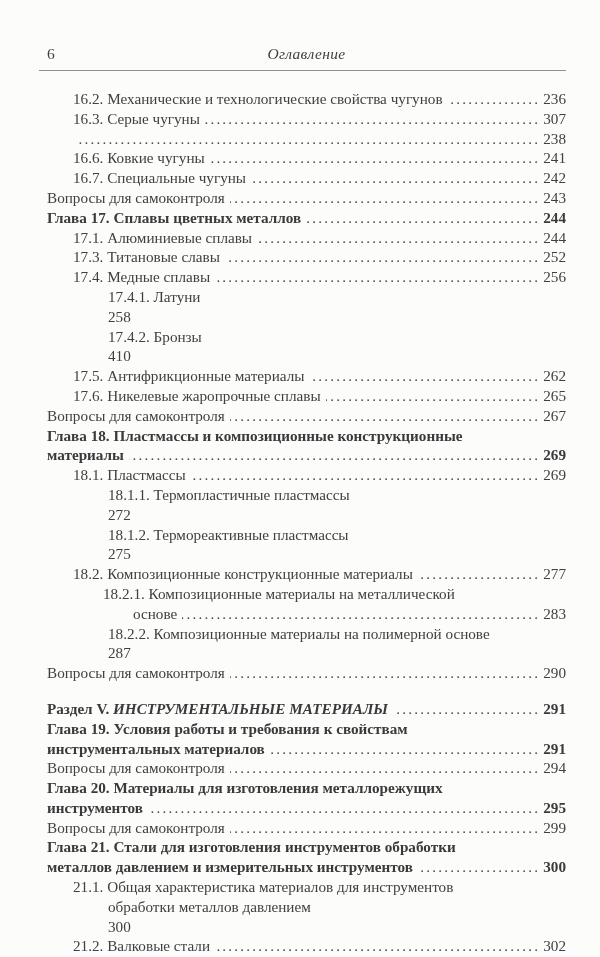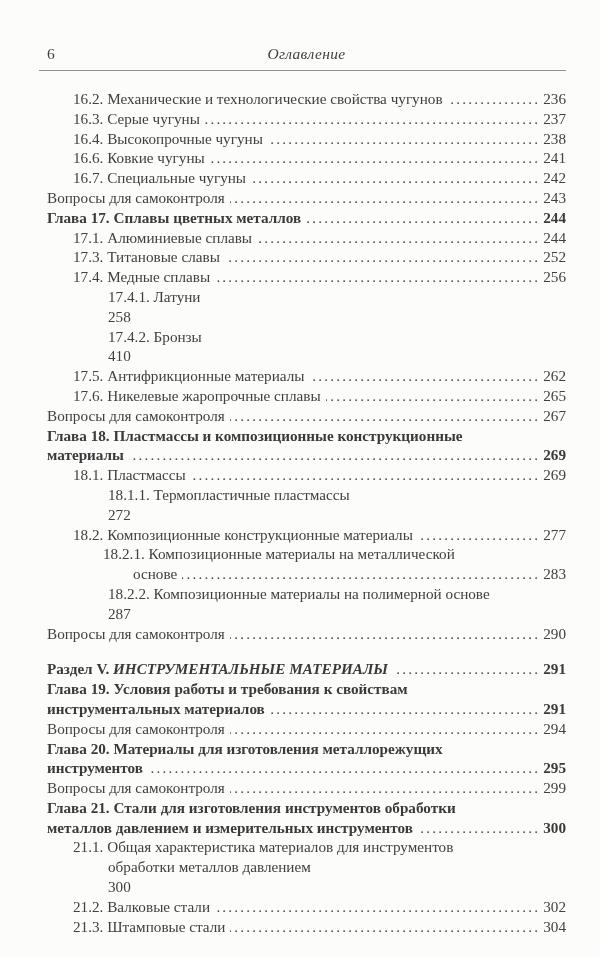--- a/index.html
+++ b/index.html
@@ -81,24 +81,23 @@
   </div>
   <div class="toc">
       <div class="row ind1">
         <span class="txt"><span>16.2. Механические и технологические свойства чугунов</span></span>
         <span class="leader"></span>
         <span class="pg">236</span>
       </div>
       <div class="row ind1">
         <span class="txt"><span>16.3. Серые чугуны</span></span>
         <span class="leader"></span>
-        <span class="pg">237</span>
-      </div>
-      <div class="row ind1">
-        <span class="txt"><span>16.4. Высокопрочные чугуны</span></span>
+        <span class="pg">307</span>
+      </div>
+      <div class="row ind1">
         <span class="leader"></span>
         <span class="pg">238</span>
       </div>
       <div class="row ind1">
         <span class="txt"><span>16.6. Ковкие чугуны</span></span>
         <span class="leader"></span>
         <span class="pg">241</span>
       </div>
       <div class="row ind1">
         <span class="txt"><span>16.7. Специальные чугуны</span></span>
@@ -165,20 +164,25 @@
       </div>
       <div class="row ind1">
         <span class="txt"><span>18.1. Пластмассы</span></span>
         <span class="leader"></span>
         <span class="pg">269</span>
       </div>
       <div class="row ind2">
         <span class="txt"><span>18.1.1. Термопластичные пластмассы</span></span>
         <span class="leader"></span>
         <span class="pg">272</span>
+      </div>
+      <div class="row ind2">
+        <span class="txt"><span>18.1.2. Термореактивные пластмассы</span></span>
+        <span class="leader"></span>
+        <span class="pg">275</span>
       </div>
       <div class="row ind1">
         <span class="txt"><span>18.2. Композиционные конструкционные материалы</span></span>
         <span class="leader"></span>
         <span class="pg">277</span>
       </div>
       <div class="row ind2">
         <span class="txt"><span>18.2.1. Композиционные материалы на металлической</span></span>
       </div>
       <div class="row ind3">

